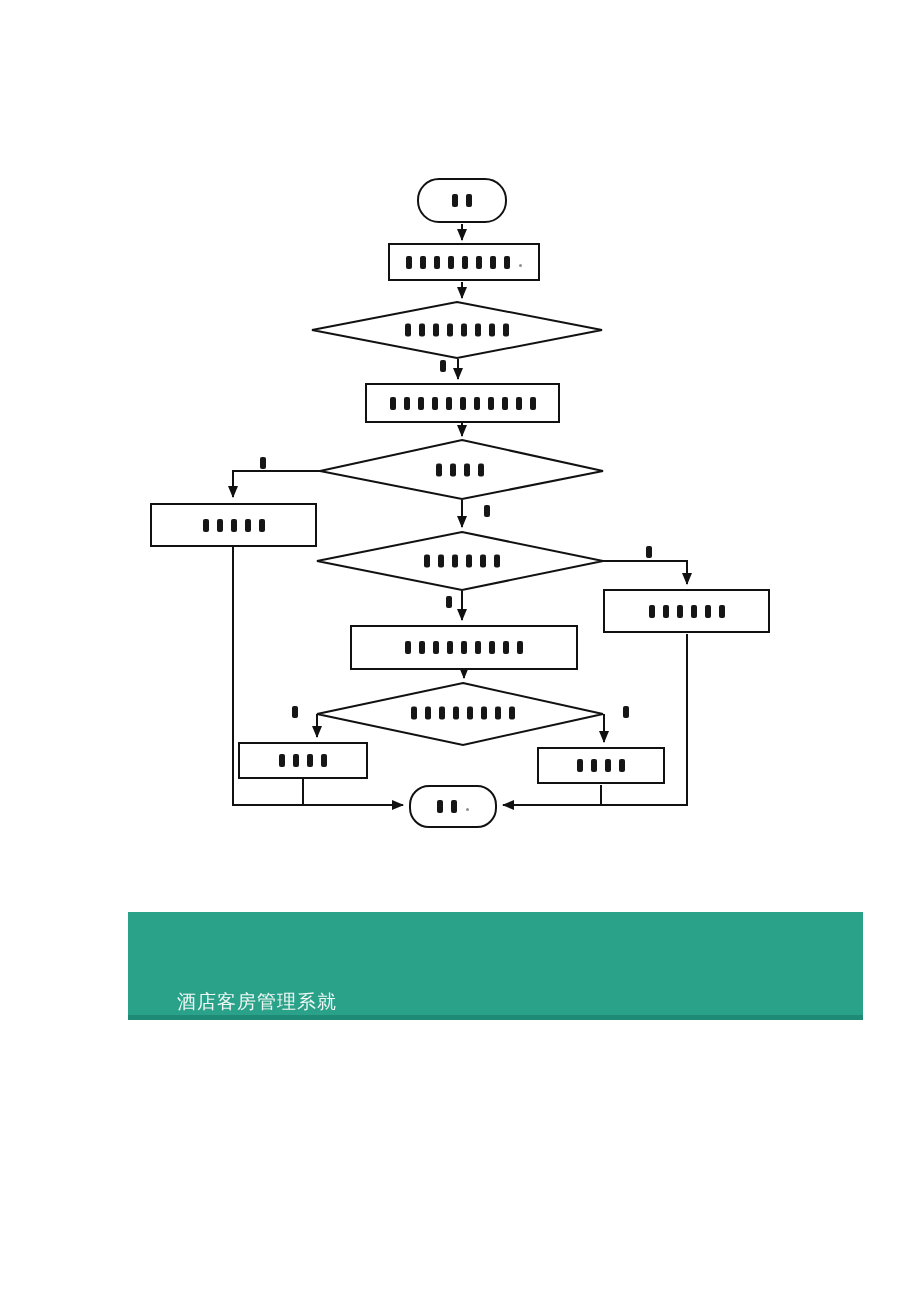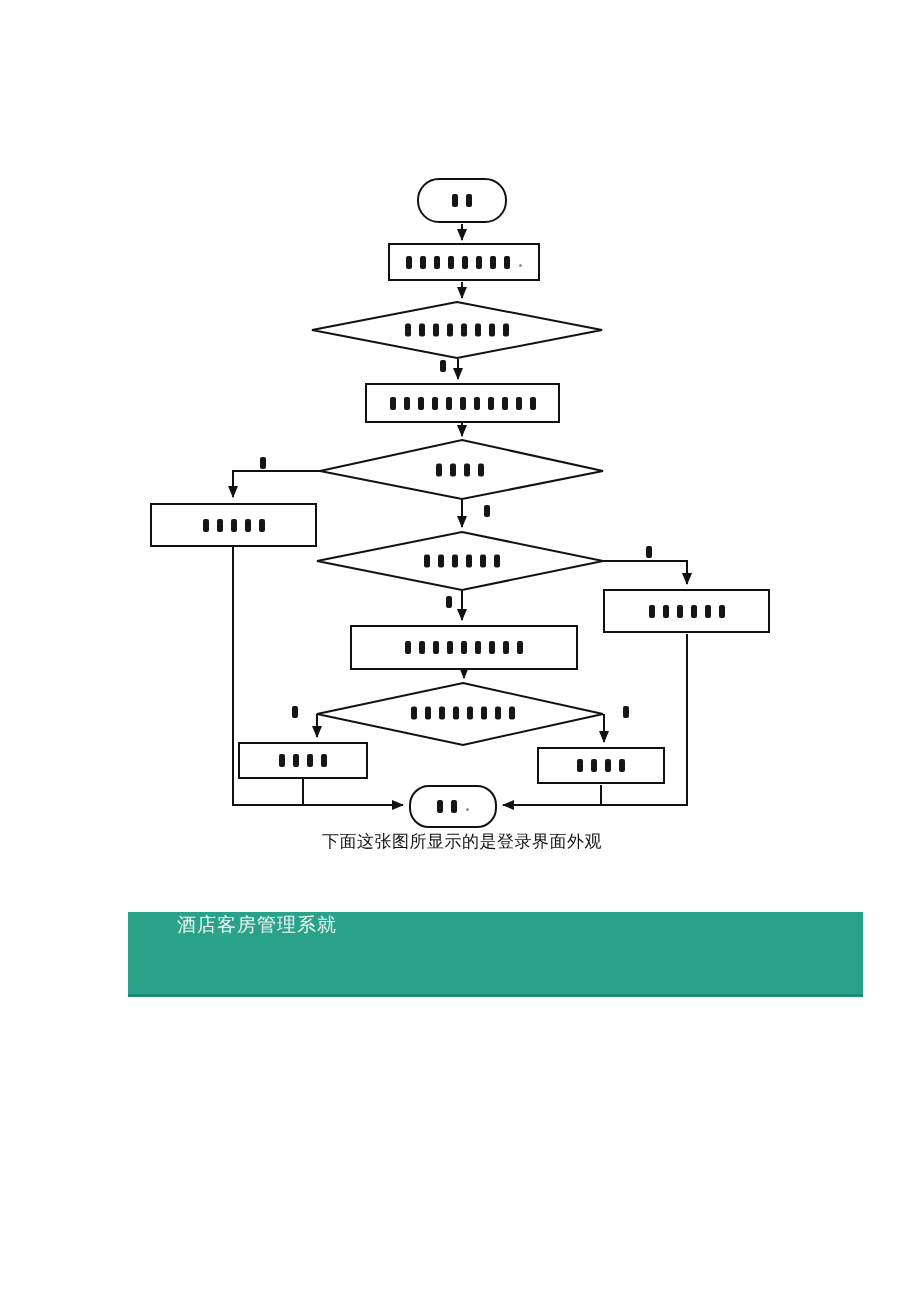--- a/index.html
+++ b/index.html
@@ -27,23 +27,23 @@
   .edge-label{position:absolute;}
   .edge-label .tofu{width:6px;height:12px;}
 
   .caption{
     position:absolute;left:462px;top:830px;transform:translateX(-50%);
     font-family:"Liberation Serif","DejaVu Serif",serif;
     font-size:17px;color:#111111;white-space:nowrap;letter-spacing:0.5px;
   }
 
   .banner{
-    position:absolute;left:128px;top:912px;width:735px;height:85px;box-sizing:border-box;
-    background:#2aa189;border-bottom:3px solid #000000;
-    display:flex;align-items:flex-start;padding-left:49px;
+    position:absolute;left:128px;top:912px;width:735px;height:108px;box-sizing:border-box;
+    background:#2aa189;border-bottom:5px solid #000000;
+    display:flex;align-items:flex-end;padding-left:49px;
   }
   .banner-title{
     font-size:19px;letter-spacing:1px;color:#eef8f4;
     font-family:"Liberation Sans","DejaVu Sans",sans-serif;
   }
 </style>
 </head>
 <body>
 
 <div class="page">
@@ -229,18 +229,17 @@
         <i class="tofu"></i>
       </span>
     <span class="glyphs edge-label" style="left:292px;top:706px;">
         <i class="tofu"></i>
       </span>
     <span class="glyphs edge-label" style="left:623px;top:706px;">
         <i class="tofu"></i>
       </span>
   </div>
 
-  <div class="caption">下面这张图所显示的是登录界面外观</div>
 
   <div class="banner" style="background-color: rgb(42, 161, 137); border-bottom-color: rgb(31, 138, 117);">
     <span class="banner-title" style="color: rgb(238, 248, 244);">酒店客房管理系就</span>
   </div>
 </div>
 
 </body></html>

